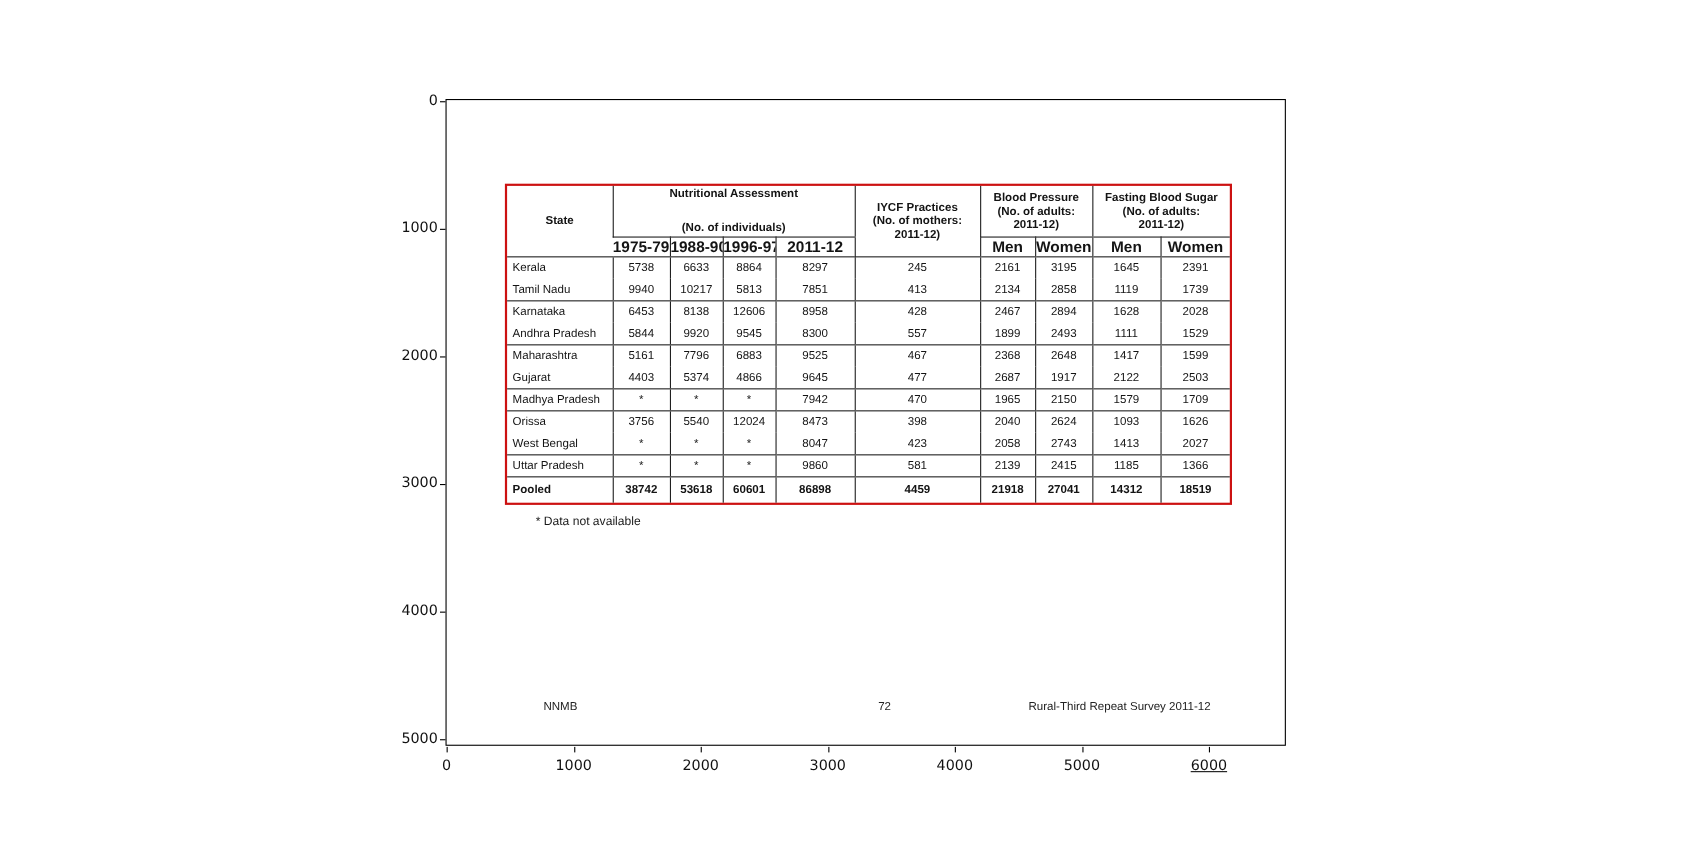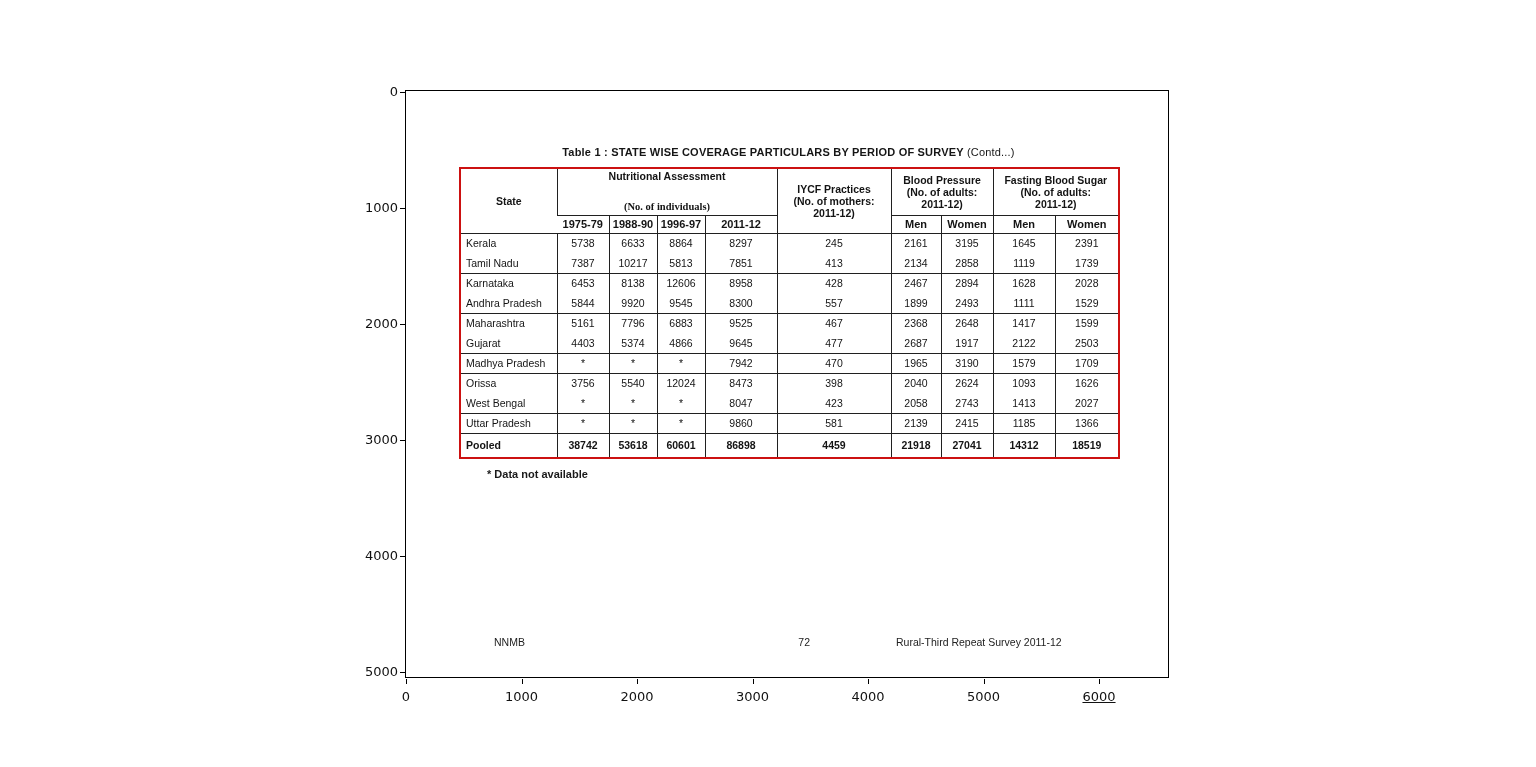--- a/index.html
+++ b/index.html
@@ -30,45 +30,41 @@
 
   table { border-collapse:collapse; table-layout:fixed; width:657px; color:#141414; }
   th, td { overflow:hidden; white-space:nowrap; vertical-align:middle; }
   th + th, td + td, th + td, td + th { border-left:1px solid #202020; }
   tr > *:first-child { border-left:none; }
 
   thead th { font-weight:bold; text-align:center; font-size:10.5px; line-height:12px;
              border-bottom:1px solid #202020; border-left:1px solid #202020; }
   thead tr > th:first-child { border-left:none; }
   thead .group-row th { height:46px; }
-  thead .sub-row th { height:18px; font-size:11px; }
-  thead .gap { margin-top:19px;font-family:Liberation Serif, serif; }
+  thead .sub-row th { height:18px; font-size:14px; }
+  thead .gap { margin-top:19px; }
 
   tbody td { height:20px; text-align:center; font-size:10.5px; }
   tbody td.state-cell { text-align:left; padding-left:5px; }
   tbody tr.sep td { border-bottom:1px solid #202020; }
   tbody tr.bold td { font-weight:bold; height:24px; }
 
-  .doc-footnote { position:absolute; left:487px; top:468px; font-size:11px; color:#1a1a1a;font-weight:bold; }
+  .doc-footnote { position:absolute; left:487px; top:468px; font-size:11px; color:#1a1a1a; }
   .doc-footer { position:absolute; top:636px; font-size:10.5px; color:#222; }
   .doc-footer.left   { left:478px;margin-left:16px; }
   .doc-footer.center { left:740px; width:70px; text-align:right; }
-  .doc-footer.right  { left:896px; }
+  .doc-footer.right  { left:935px; }
 </style>
 </head>
 <body>
 
 <div id="stage">
 
   <div class="plot-border"></div>
 
-  <div class="doc-title">
-    <span>Table 1 : STATE WISE COVERAGE PARTICULARS BY PERIOD OF SURVEY</span>
-    <span class="note">(Contd...)</span>
-  </div>
 
   <div class="table-wrap" style="border-color: rgb(204, 17, 17);">
     <table>
       <colgroup>
         <col style="width:96px">
           <col style="width:52px">
           <col style="width:48px">
           <col style="width:48px">
         <col style="width:72px">
           <col style="width:114px">
@@ -119,21 +115,21 @@
             <td>8864</td>
             <td>8297</td>
             <td>245</td>
             <td>2161</td>
             <td>3195</td>
             <td>1645</td>
             <td>2391</td>
           </tr>
           <tr class="sep">
             <td class="state-cell">Tamil Nadu</td>
-            <td>7387</td>
+            <td>9940</td>
             <td>10217</td>
             <td>5813</td>
             <td>7851</td>
             <td>413</td>
             <td>2134</td>
             <td>2858</td>
             <td>1119</td>
             <td>1739</td>
           </tr>
           <tr>
@@ -185,21 +181,21 @@
             <td>2503</td>
           </tr>
           <tr class="sep">
             <td class="state-cell">Madhya Pradesh</td>
             <td>*</td>
             <td>*</td>
             <td>*</td>
             <td>7942</td>
             <td>470</td>
             <td>1965</td>
-            <td>3190</td>
+            <td>2150</td>
             <td>1579</td>
             <td>1709</td>
           </tr>
           <tr>
             <td class="state-cell">Orissa</td>
             <td>3756</td>
             <td>5540</td>
             <td>12024</td>
             <td>8473</td>
             <td>398</td>

